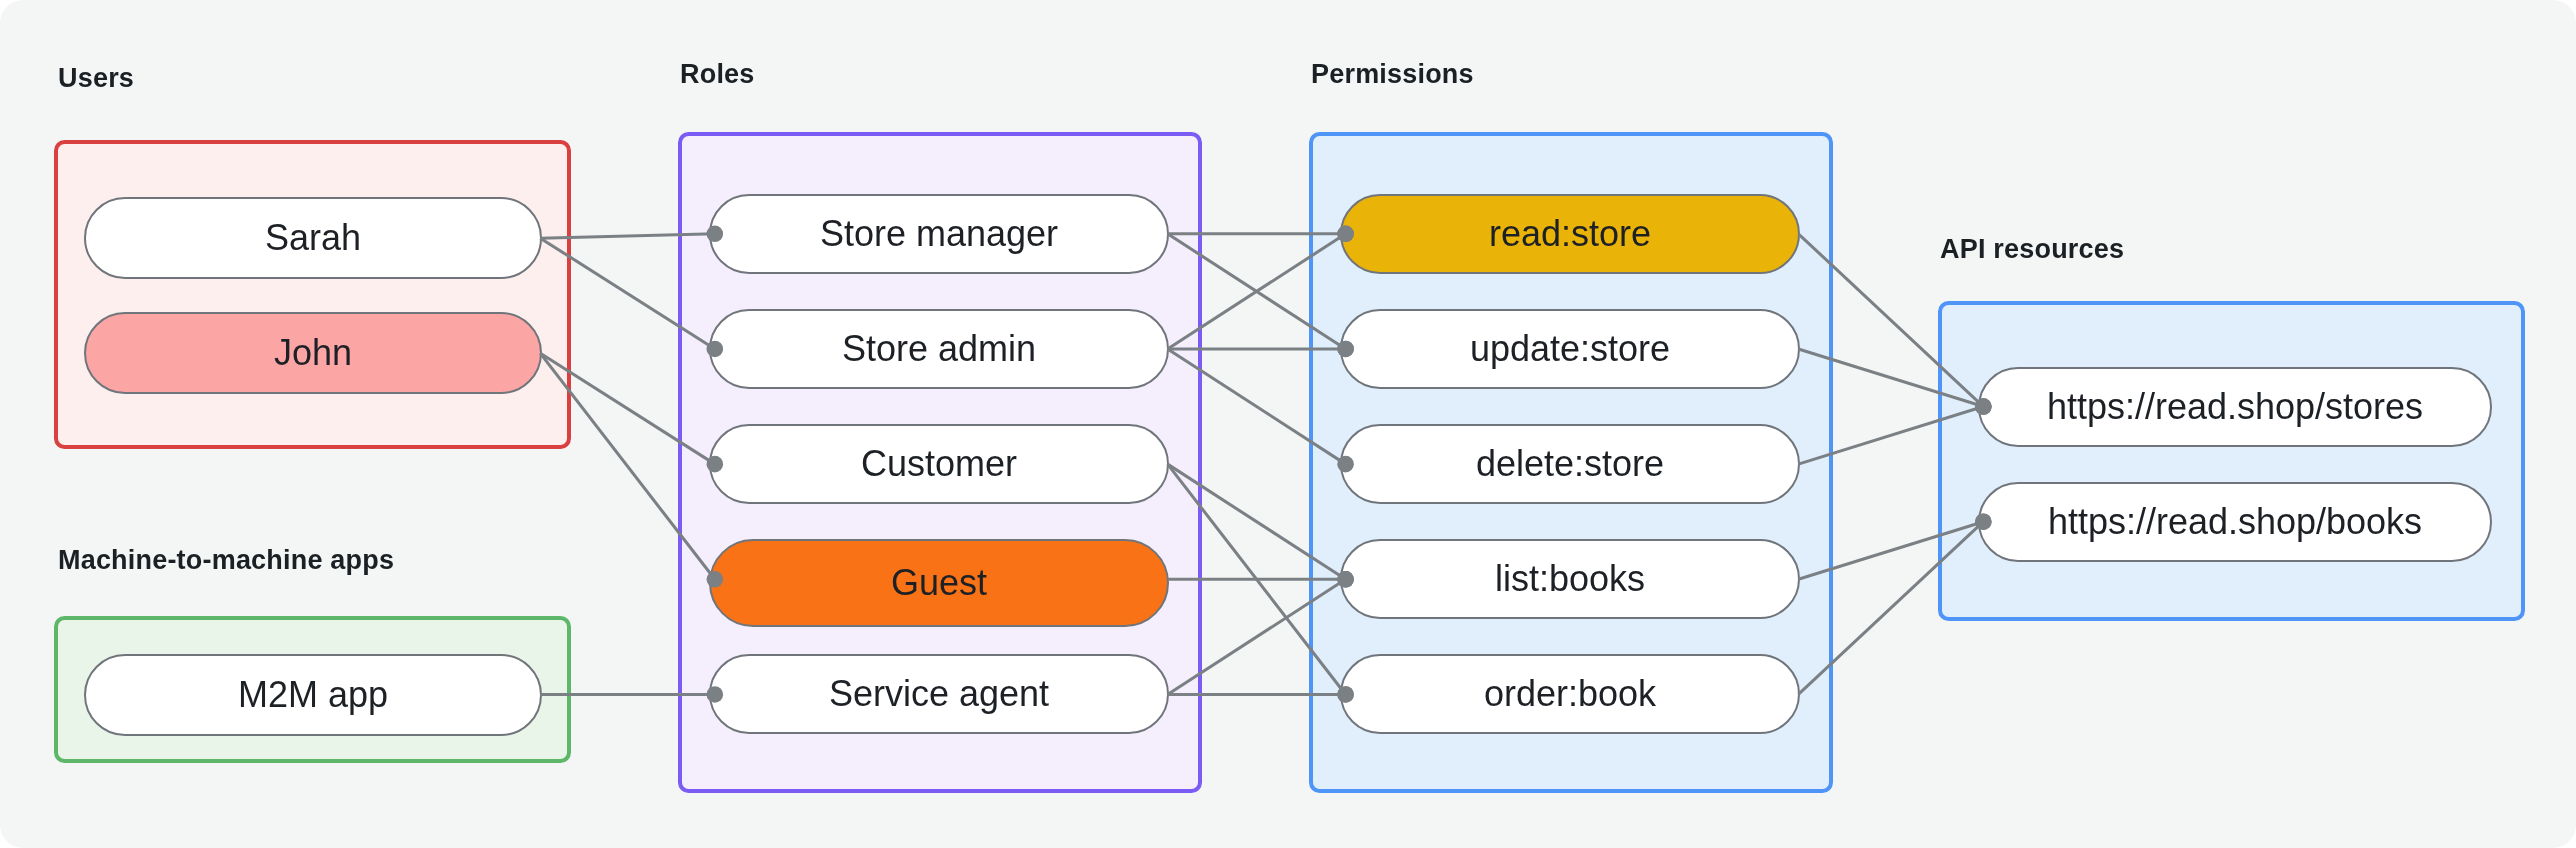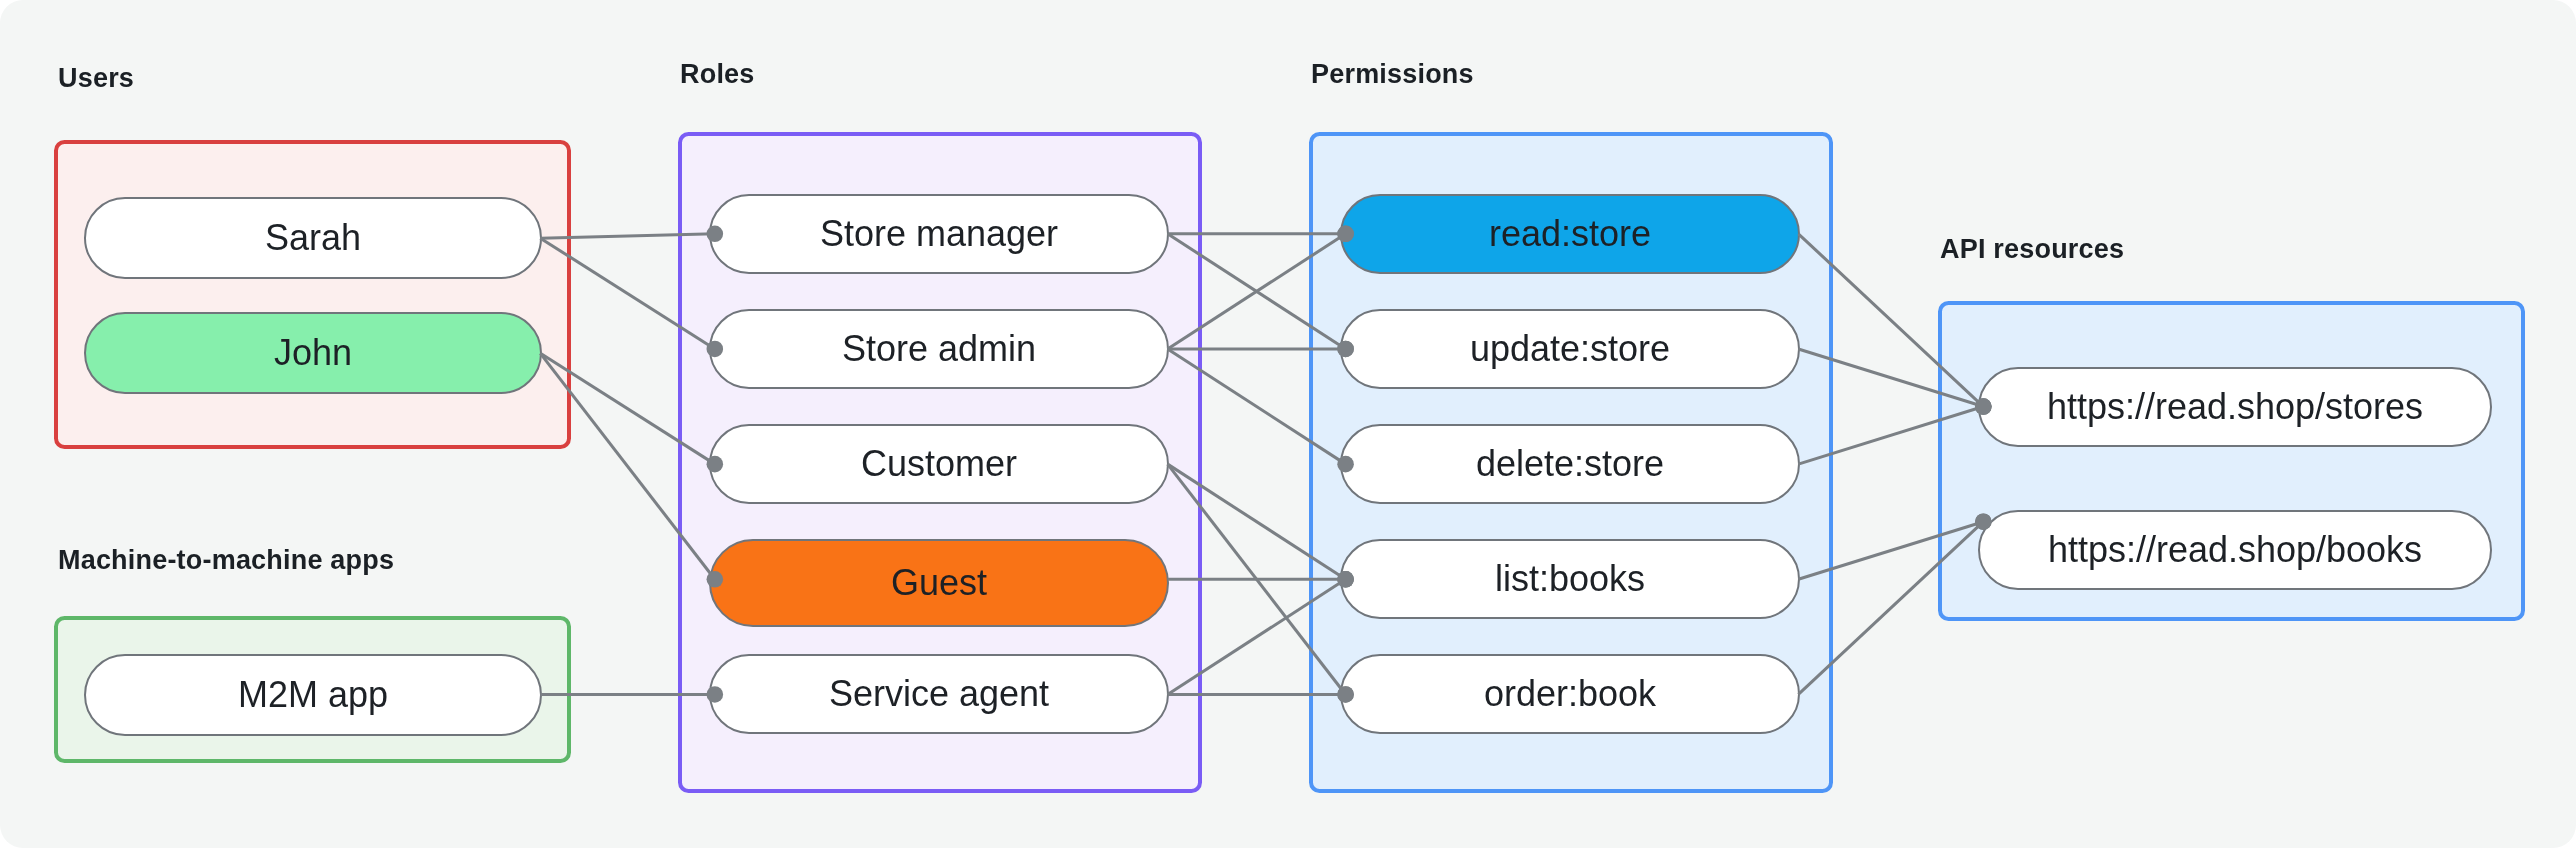--- a/index.html
+++ b/index.html
@@ -56,34 +56,34 @@
       <div class="group-label" style="left: 58px; top: 545px;">Machine-to-machine apps</div>
       <div class="group-box" style="left: 678px; top: 132px; width: 524px; height: 661px; border-color: rgb(122, 92, 245); background: rgb(245, 239, 253);"></div>
       <div class="group-label" style="left: 680px; top: 59px;">Roles</div>
       <div class="group-box" style="left: 1309px; top: 132px; width: 524px; height: 661px; border-color: rgb(78, 149, 247); background: rgb(225, 239, 253);"></div>
       <div class="group-label" style="left: 1311px; top: 59px;">Permissions</div>
       <div class="group-box" style="left: 1938px; top: 301px; width: 587px; height: 320px; border-color: rgb(78, 149, 247); background: rgb(225, 239, 253);"></div>
       <div class="group-label" style="left: 1940px; top: 234px;">API resources</div>
     </div>
   <div id="nodes">
       <div class="pill" style="left: 84px; top: 197px; width: 458px; height: 82px; background: rgb(255, 255, 255); border-color: rgb(112, 117, 123); color: rgb(29, 33, 38);">Sarah</div>
-      <div class="pill" style="left: 84px; top: 312px; width: 458px; height: 82px; background: #86efac; border-color: rgb(112, 117, 123); color: rgb(29, 33, 38);">John</div>
+      <div class="pill" style="left: 84px; top: 312px; width: 458px; height: 82px; background: #fca5a5; border-color: rgb(112, 117, 123); color: rgb(29, 33, 38);">John</div>
       <div class="pill" style="left: 84px; top: 654px; width: 458px; height: 82px; background: rgb(255, 255, 255); border-color: rgb(112, 117, 123); color: rgb(29, 33, 38);">M2M app</div>
       <div class="pill" style="left: 709px; top: 194px; width: 460px; height: 80px; background: rgb(255, 255, 255); border-color: rgb(112, 117, 123); color: rgb(29, 33, 38);">Store manager</div>
       <div class="pill" style="left: 709px; top: 309px; width: 460px; height: 80px; background: rgb(255, 255, 255); border-color: rgb(112, 117, 123); color: rgb(29, 33, 38);">Store admin</div>
       <div class="pill" style="left: 709px; top: 424px; width: 460px; height: 80px; background: rgb(255, 255, 255); border-color: rgb(112, 117, 123); color: rgb(29, 33, 38);">Customer</div>
       <div class="pill" style="left: 709px; top: 539px; width: 460px; height: 88px; background: #f97316; border-color: rgb(112, 117, 123); color: rgb(29, 33, 38); text-align: right;">Guest</div>
       <div class="pill" style="left: 709px; top: 654px; width: 460px; height: 80px; background: rgb(255, 255, 255); border-color: rgb(112, 117, 123); color: rgb(29, 33, 38);">Service agent</div>
-      <div class="pill" style="left: 1340px; top: 194px; width: 460px; height: 80px; background: #0ea5e9; border-color: rgb(112, 117, 123); color: rgb(29, 33, 38);">read:store</div>
+      <div class="pill" style="left: 1340px; top: 194px; width: 460px; height: 80px; background: #eab308; border-color: rgb(112, 117, 123); color: rgb(29, 33, 38);">read:store</div>
       <div class="pill" style="left: 1340px; top: 309px; width: 460px; height: 80px; background: rgb(255, 255, 255); border-color: rgb(112, 117, 123); color: rgb(29, 33, 38);">update:store</div>
       <div class="pill" style="left: 1340px; top: 424px; width: 460px; height: 80px; background: rgb(255, 255, 255); border-color: rgb(112, 117, 123); color: rgb(29, 33, 38);">delete:store</div>
       <div class="pill" style="left: 1340px; top: 539px; width: 460px; height: 80px; background: rgb(255, 255, 255); border-color: rgb(112, 117, 123); color: rgb(29, 33, 38);">list:books</div>
       <div class="pill" style="left: 1340px; top: 654px; width: 460px; height: 80px; background: rgb(255, 255, 255); border-color: rgb(112, 117, 123); color: rgb(29, 33, 38);">order:book</div>
       <div class="pill" style="left: 1978px; top: 367px; width: 514px; height: 80px; background: rgb(255, 255, 255); border-color: rgb(112, 117, 123); color: rgb(29, 33, 38);">https://read.shop/stores</div>
-      <div class="pill" style="left: 1978px; top: 482px; width: 514px; height: 80px; background: rgb(255, 255, 255); border-color: rgb(112, 117, 123); color: rgb(29, 33, 38); margin-top: 28px;">https://read.shop/books</div>
+      <div class="pill" style="left: 1978px; top: 482px; width: 514px; height: 80px; background: rgb(255, 255, 255); border-color: rgb(112, 117, 123); color: rgb(29, 33, 38);">https://read.shop/books</div>
     </div>
   <svg id="edges" viewBox="0 0 2952 972" xmlns="http://www.w3.org/2000/svg">
       <line x1="619" y1="273" x2="819" y2="268" stroke="#7b8085" stroke-width="3.5"></line>
       <circle cx="819" cy="268" r="9.5" fill="#7b8085"></circle>
       <line x1="619" y1="273" x2="819" y2="400" stroke="#7b8085" stroke-width="3.5"></line>
       <circle cx="819" cy="400" r="9.5" fill="#7b8085"></circle>
       <line x1="619" y1="405" x2="819" y2="532" stroke="#7b8085" stroke-width="3.5"></line>
       <circle cx="819" cy="532" r="9.5" fill="#7b8085"></circle>
       <line x1="619" y1="405" x2="819" y2="664" stroke="#7b8085" stroke-width="3.5"></line>
       <circle cx="819" cy="664" r="9.5" fill="#7b8085"></circle>

